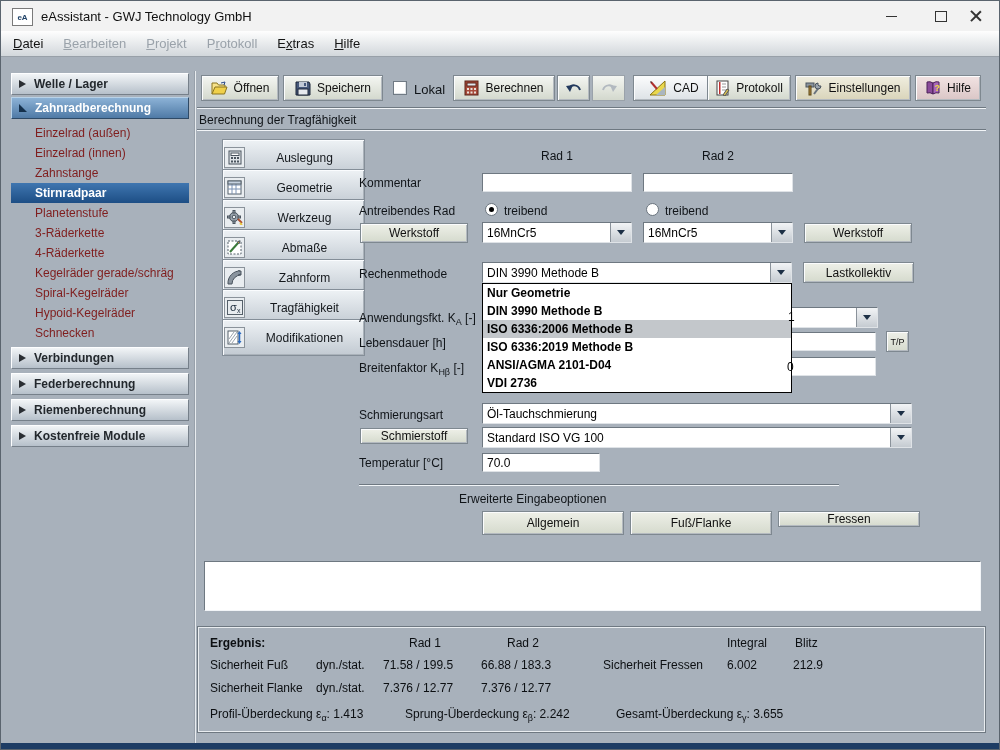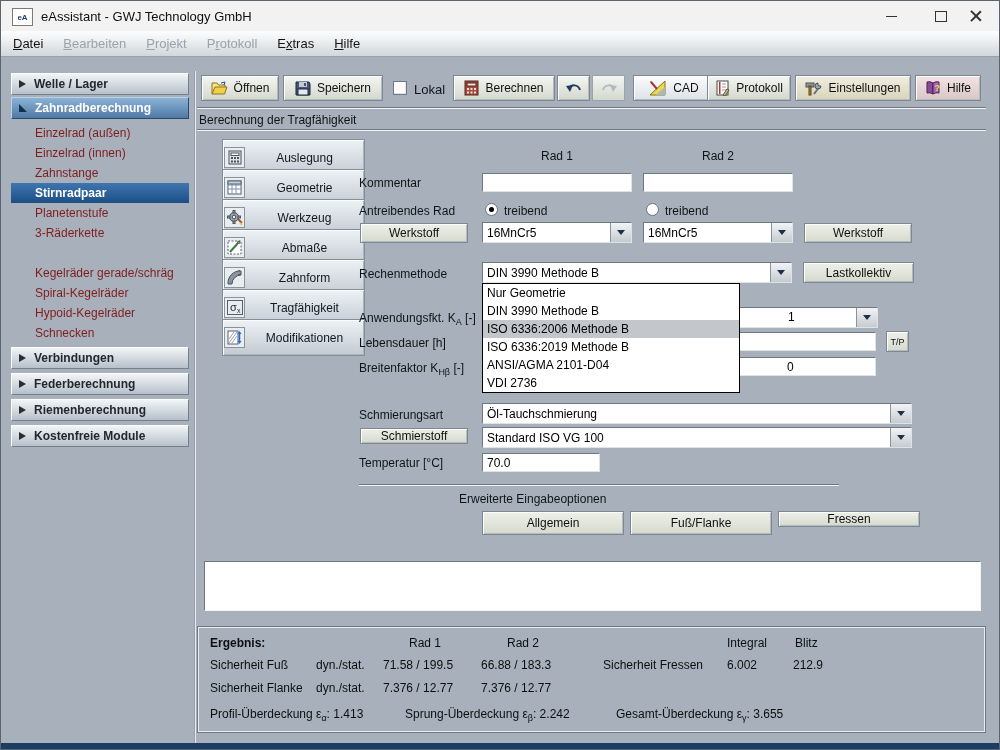--- a/index.html
+++ b/index.html
@@ -62,21 +62,21 @@
   .combo{position:absolute;background:#fff;border:1px solid;border-color:#6e7881 #dfe3e7 #dfe3e7 #6e7881;
     box-sizing:border-box;display:flex;align-items:stretch;}
   .combo .cval{flex:1;font-size:12px;padding:3px 0 0 4px;white-space:nowrap;overflow:hidden;color:#000;}
   .combo .cbtn{width:20px;background:linear-gradient(#f2f4f6,#c5cbd1);border-left:1px solid #8a929a;
     display:flex;align-items:center;justify-content:center;}
   .combo .tri{width:0;height:0;border-top:5px solid #1d3046;border-left:4px solid transparent;border-right:4px solid transparent;}
   .radio{position:absolute;width:13px;height:13px;border-radius:50%;background:#fff;border:1px solid #6a747e;box-sizing:border-box;}
   .radio.checked::after{content:"";position:absolute;left:3px;top:3px;width:5px;height:5px;border-radius:50%;background:#000;}
   .checkbox{position:absolute;width:14px;height:14px;background:#fff;border:1px solid #707a84;box-sizing:border-box;
     box-shadow:inset -1px -1px 0 #e0e4e8;}
-  .list{position:absolute;left:481px;top:282px;width:258px;background:#fff;border:1px solid #000;z-index:10;box-sizing:border-box;}
+  .list{position:absolute;left:481px;top:282px;width:310px;background:#fff;border:1px solid #000;z-index:10;box-sizing:border-box;font-weight:bold;}
   .opt{height:18px;line-height:18px;font-size:12px;padding-left:4px;color:#000;white-space:nowrap;}
   .opt.hl{background:#c3c7cb;}
   .frag{position:absolute;font-size:12px;color:#000;z-index:11;}
   .msgbox{position:absolute;left:203px;top:560px;width:777px;height:50px;background:#fff;
     border:1px solid;border-color:#6e7881 #f2f5f8 #f2f5f8 #6e7881;box-sizing:border-box;}
   
   .results{position:absolute;left:196px;top:625px;width:789px;height:107px;box-sizing:border-box;
     border:1px solid #6e7881;box-shadow:inset 0 0 0 1px #e9edf0;}
   .res{position:absolute;font-size:12px;color:#0c0f12;white-space:nowrap;}
   .res.b{font-weight:bold;}
@@ -117,20 +117,21 @@
   <div class="sb-header active" style="top:96px;">
     <span class="tri-exp"></span>
     <span>Zahnradberechnung</span>
   </div>
   <div class="sb-item" style="top:122px;">Einzelrad (außen)</div>
   <div class="sb-item" style="top:142px;">Einzelrad (innen)</div>
   <div class="sb-item" style="top:162px;">Zahnstange</div>
   <div class="sb-item sel" style="top:182px;">Stirnradpaar</div>
   <div class="sb-item" style="top:202px;">Planetenstufe</div>
   <div class="sb-item" style="top:222px;">3-Räderkette</div>
+  <div class="sb-item" style="top:242px;">4-Räderkette</div>
   <div class="sb-item" style="top:262px;">Kegelräder gerade/schräg</div>
   <div class="sb-item" style="top:282px;">Spiral-Kegelräder</div>
   <div class="sb-item" style="top:302px;">Hypoid-Kegelräder</div>
   <div class="sb-item" style="top:322px;">Schnecken</div>
   <div class="sb-header" style="top:346px;">
     <span class="tri-right"></span>
     <span>Verbindungen</span>
   </div>
   <div class="sb-header" style="top:372px;">
     <span class="tri-right"></span>

